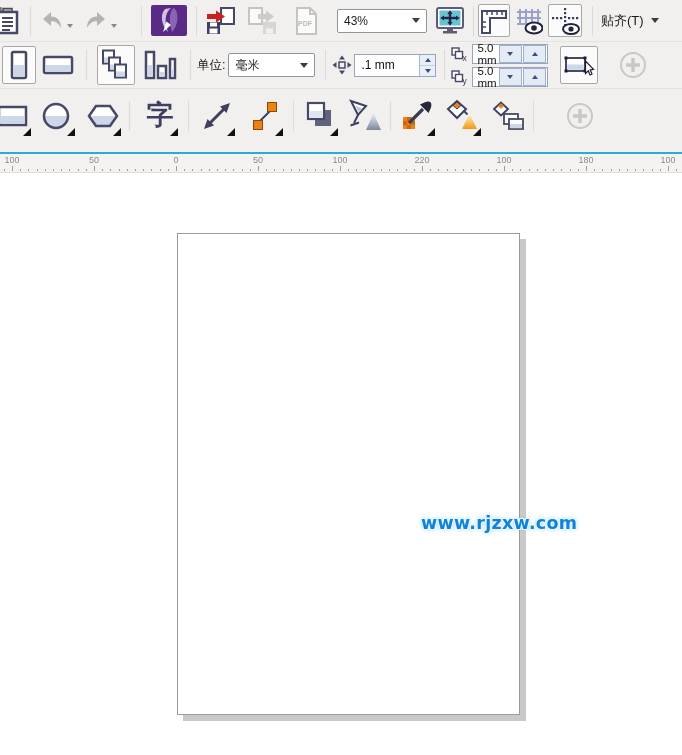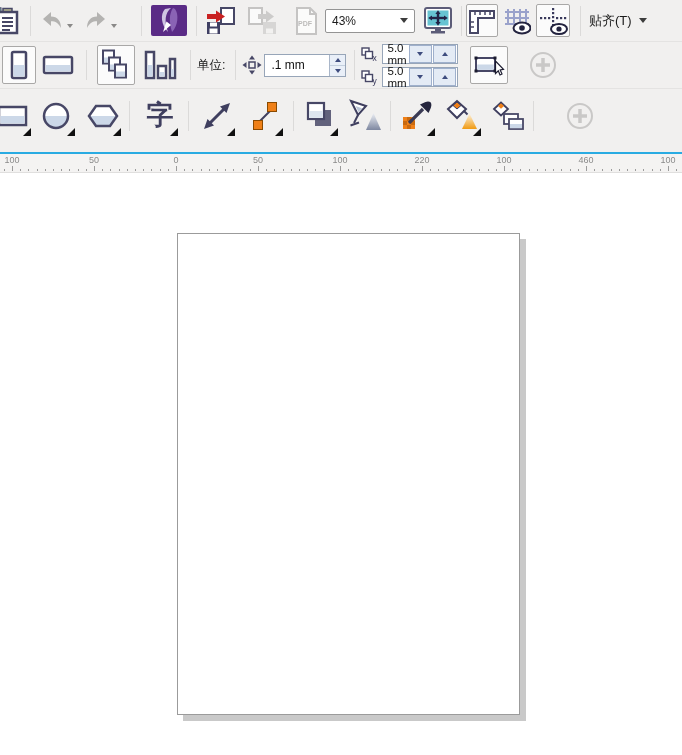--- a/index.html
+++ b/index.html
@@ -51,21 +51,21 @@
   
   .canvas{position:relative;width:682px;height:582px;background:#fff;overflow:hidden;}
   .page{position:absolute;left:177px;top:60px;width:341px;height:480px;background:#fff;
         border:1px solid #9b9b9b;box-shadow:6px 6px 0 0 #c9c9c9;}
   .watermark{position:absolute;left:421px;top:340px;font-size:17.5px;font-weight:bold;color:#0d84da;
              letter-spacing:.3px;z-index:5;font-family:"DejaVu Sans",sans-serif;
              text-shadow:-1px -1px 0 #eaf5fe,1px -1px 0 #eaf5fe,-1px 1px 0 #eaf5fe,1px 1px 0 #eaf5fe,0 0 4px #6fb9ef;}
   
   .ml-n8{margin-left:-8px}.ml-n7{margin-left:-7px}.ml2{margin-left:2px}.ml3{margin-left:3px}.ml4{margin-left:4px}
   .ml5{margin-left:5px}.ml6{margin-left:6px}.ml8{margin-left:8px}.ml10{margin-left:10px}.ml12{margin-left:12px}
-  .ml14{margin-left:2px}.ml18{margin-left:18px}.ml24{margin-left:24px}.ml26{margin-left:26px}
+  .ml14{margin-left:14px}.ml18{margin-left:18px}.ml24{margin-left:24px}.ml26{margin-left:26px}
 </style>
 </head>
 <body>
 
 <div class="window">
 
   <div class="trow row1">
     <div class="tbtn ml-n8" style="width:34px;height:34px">
       <svg width="28" height="28" viewBox="0 0 28 28">
         <rect x="8" y="1.5" width="9" height="5" fill="#b9b990" stroke="#474766" stroke-width="1.5"></rect>
@@ -212,20 +212,24 @@
           <rect x="15" y="17" width="8" height="12"></rect>
           <rect x="27" y="10" width="5" height="19"></rect>
         </g>
         <rect x="4.5" y="16" width="5" height="11.5" fill="#ccd8e8"></rect>
         <rect x="16.5" y="23" width="5" height="4.5" fill="#ccd8e8"></rect>
         <rect x="28" y="20" width="3" height="7.5" fill="#ccd8e8"></rect>
       </svg>
     </div>
     <div class="sep ml10"></div>
     <span class="lbl ml6">单位:</span>
+    <div class="combo ml3" style="width:87px">
+      <span>毫米</span>
+      <span class="caret"></span>
+    </div>
     <div class="sep ml10"></div>
     <svg class="ml6" width="20" height="20" viewBox="0 0 20 20">
       <rect x="7" y="7" width="6" height="6" fill="none" stroke="#474766" stroke-width="1.5"></rect>
       <path d="M10 0.5 L13 4.5 H7 Z" fill="#474766"></path>
       <path d="M10 19.5 L7 15.5 H13 Z" fill="#474766"></path>
       <path d="M0.5 10 L4.5 7 V13 Z" fill="#474766"></path>
       <path d="M19.5 10 L15.5 7 V13 Z" fill="#474766"></path>
     </svg>
     <div class="field ml2" style="width:82px">
       <span>.1 mm</span>
@@ -424,21 +428,21 @@
   </div>
 
   <div class="ruler">
       <span class="rlabel" style="left: 12px;">100</span>
       <span class="rlabel" style="left: 94px;">50</span>
       <span class="rlabel" style="left: 176px;">0</span>
       <span class="rlabel" style="left: 258px;">50</span>
       <span class="rlabel" style="left: 340px;">100</span>
       <span class="rlabel" style="left: 422px;">220</span>
       <span class="rlabel" style="left: 504px;">100</span>
-      <span class="rlabel" style="left: 586px;">460</span>
+      <span class="rlabel" style="left: 586px;">180</span>
       <span class="rlabel" style="left: 668px;">100</span>
       <i class="tick" style="left: 4px;"></i>
       <i class="tick major" style="left: 12px;"></i>
       <i class="tick" style="left: 20px;"></i>
       <i class="tick" style="left: 28px;"></i>
       <i class="tick" style="left: 37px;"></i>
       <i class="tick" style="left: 45px;"></i>
       <i class="tick" style="left: 53px;"></i>
       <i class="tick" style="left: 61px;"></i>
       <i class="tick" style="left: 69px;"></i>
@@ -513,15 +517,16 @@
       <i class="tick" style="left: 635px;"></i>
       <i class="tick" style="left: 643px;"></i>
       <i class="tick" style="left: 652px;"></i>
       <i class="tick" style="left: 660px;"></i>
       <i class="tick major" style="left: 668px;"></i>
       <i class="tick" style="left: 676px;"></i>
     </div>
 
   <div class="canvas">
     <div class="page"></div>
+    <div class="watermark">www.rjzxw.com</div>
   </div>
 
 </div>
 
 </body></html>

